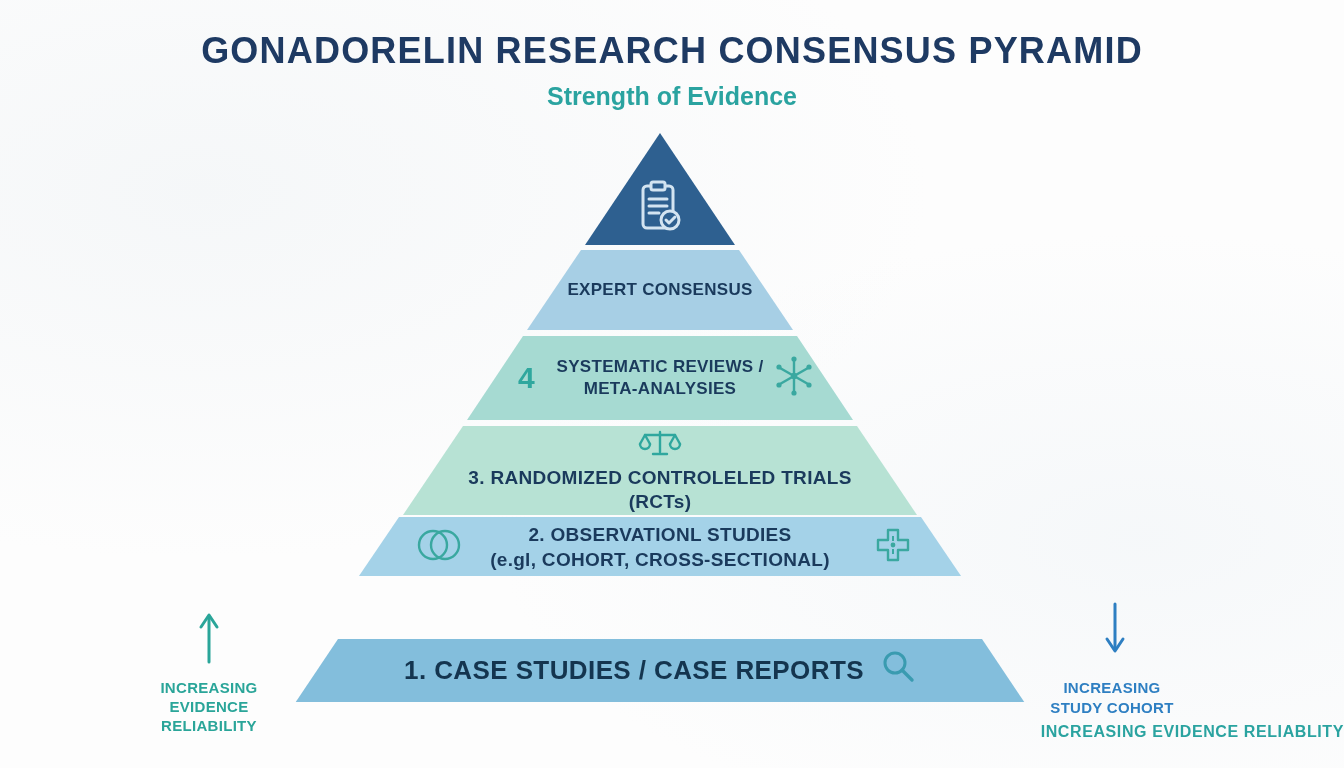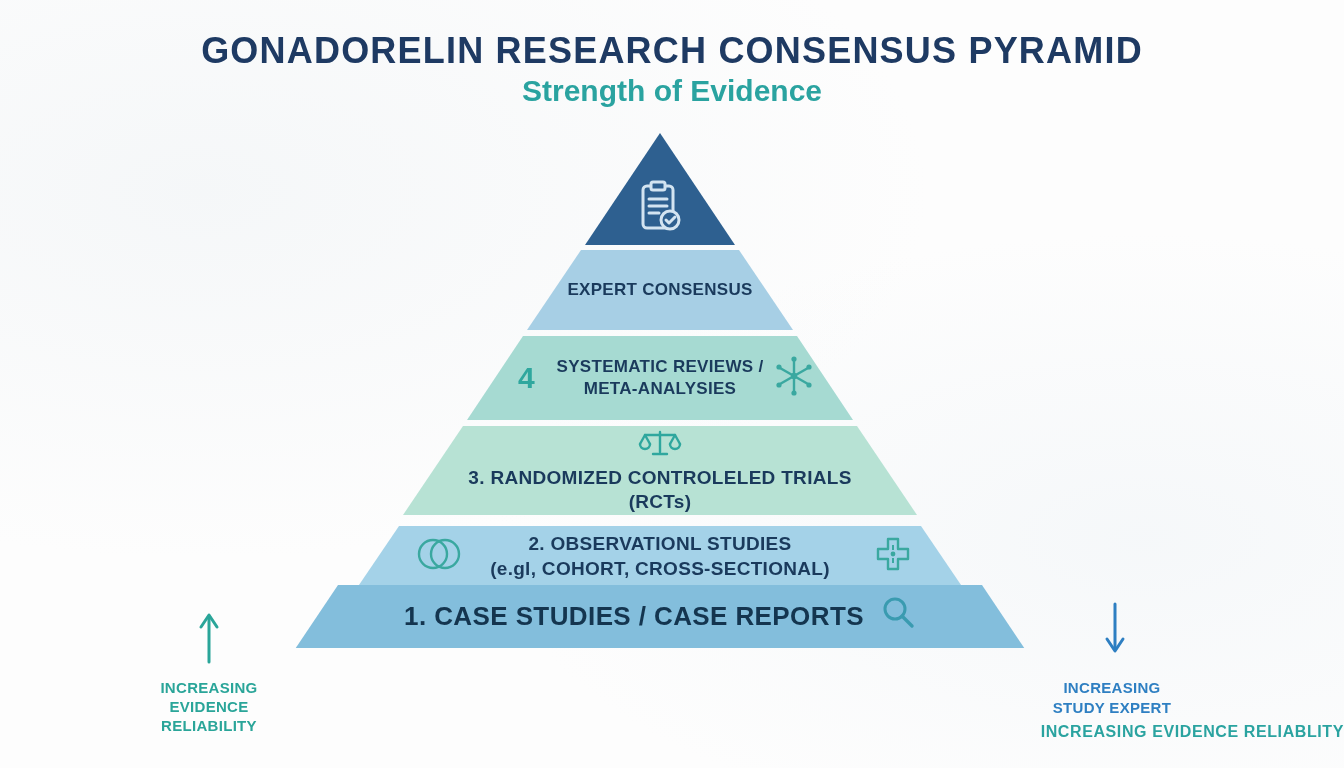--- a/index.html
+++ b/index.html
@@ -19,23 +19,23 @@
 
   
   .title {
     position: absolute; top: 30px; left: 0; width: 100%;
     text-align: center;
     font-size: 36px; font-weight: 700;
     letter-spacing: 1.2px;
     color: #1e3a63;
   }
   .subtitle {
-    position: absolute; top: 74px; left: 0; width: 100%;
+    position: absolute; top: 82px; left: 0; width: 100%;
     text-align: center;
-    font-size: 30px; font-weight: 700;
+    font-size: 25px; font-weight: 700;
     color: #2aa3a0;
   }
 
   
   .pyramid { position: absolute; left: 285px; top: 133px; width: 750px; height: 557px; }
   .band { position: absolute; left: 0; width: 750px; }
   .band-bg { position: absolute; inset: 0; }
   .band-content {
     position: relative; z-index: 1; height: 100%;
     display: flex; flex-direction: column;
@@ -60,27 +60,27 @@
     position: absolute; left: 233px; top: 50%; transform: translateY(-50%);
     font-size: 30px; font-weight: 700; color: #2fa79e; z-index: 2;
   }
   .l4-icon { position: absolute; left: 486px; top: 50%; transform: translateY(-50%); z-index: 2; }
 
   .band.l3 { top: 293px; height: 89px; }
   .band.l3 .band-bg { background: #b7e2d4; clip-path: polygon(178px 0, 572px 0, 632px 89px, 118px 89px); }
   .band.l3 .band-content { font-size: 19px; line-height: 24px; letter-spacing: .3px; }
   .l3-icon { margin-bottom: 2px; }
 
-  .band.l2 { top: 393px; height: 59px; }
+  .band.l2 { top: 384px; height: 59px; }
   .band.l2 .band-bg { background: #a4d2e8; clip-path: polygon(114px 0, 636px 0, 693px 84px, 57px 84px); }
   .band.l2 .band-content { font-size: 19px; line-height: 25px; letter-spacing: .3px; }
   .l2-icon-left  { position: absolute; left: 128px; top: 50%; transform: translateY(-50%); z-index: 2; }
   .l2-icon-right { position: absolute; left: 590px; top: 50%; transform: translateY(-50%); z-index: 2; }
 
-  .band.l1 { top: 452px; height: 63px; }
+  .band.l1 { top: 506px; height: 63px; }
   .band.l1 .band-bg { background: #83bedc; clip-path: polygon(53px 0, 697px 0, 750px 79px, 0 79px); }
   .band.l1 .band-content { flex-direction: row; gap: 16px; font-size: 26px; letter-spacing: .4px; color: #14354f; }
 
   
   .left-annotation {
     position: absolute; left: 143px; top: 678px; width: 132px;
     text-align: center; color: #2aa599;
     font-size: 15px; font-weight: 700; line-height: 19px; letter-spacing: .3px;
   }
   .left-arrow { position: absolute; left: 197px; top: 610px; }
@@ -233,18 +233,18 @@
   </div>
 
   <div class="right-arrow">
     <svg width="24" height="60" viewBox="0 0 24 60">
       <line x1="12" y1="4" x2="12" y2="48" stroke="#2e7fc2" stroke-width="3" stroke-linecap="round"></line>
       <polyline points="4,39 12,51 20,39" fill="none" stroke="#2e7fc2" stroke-width="3" stroke-linecap="round" stroke-linejoin="round"></polyline>
     </svg>
   </div>
   <div class="right-annotation">
     <div>INCREASING</div>
-    <div>STUDY EXPERT</div>
+    <div>STUDY COHORT</div>
   </div>
 
   <div class="bottom-caption">INCREASING EVIDENCE RELIABLITY</div>
 
 </div>
 
 </body></html>

